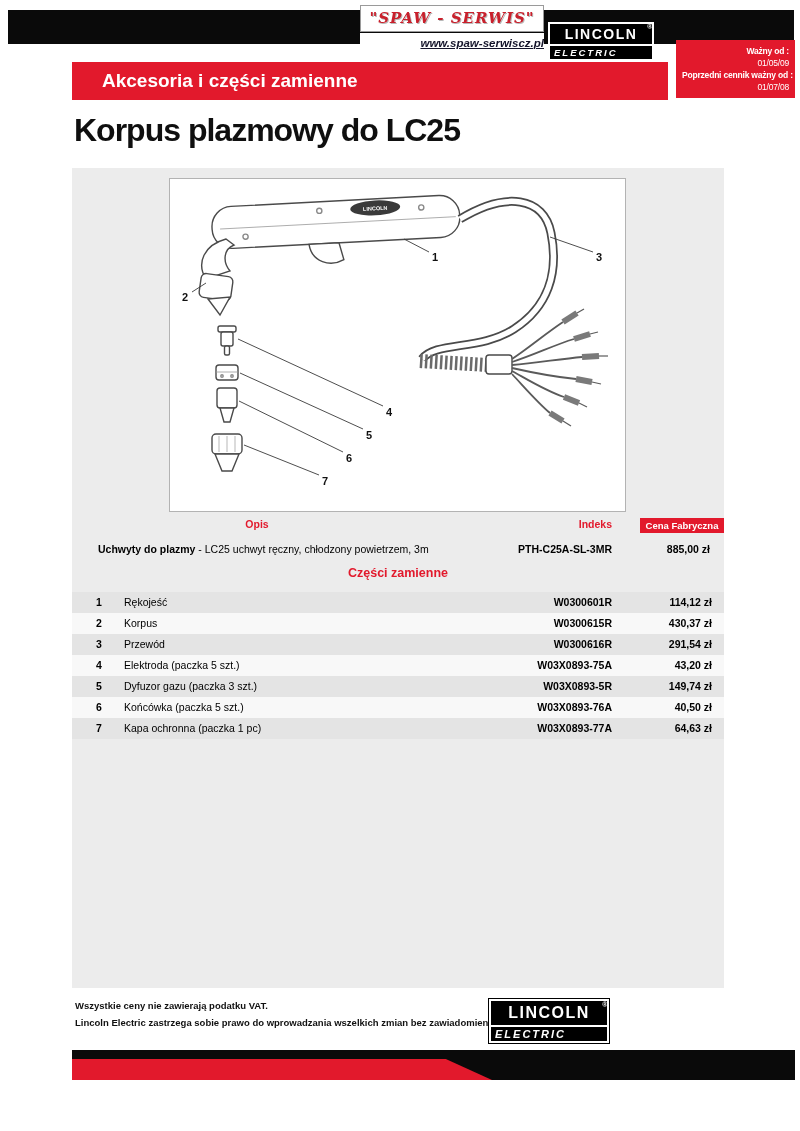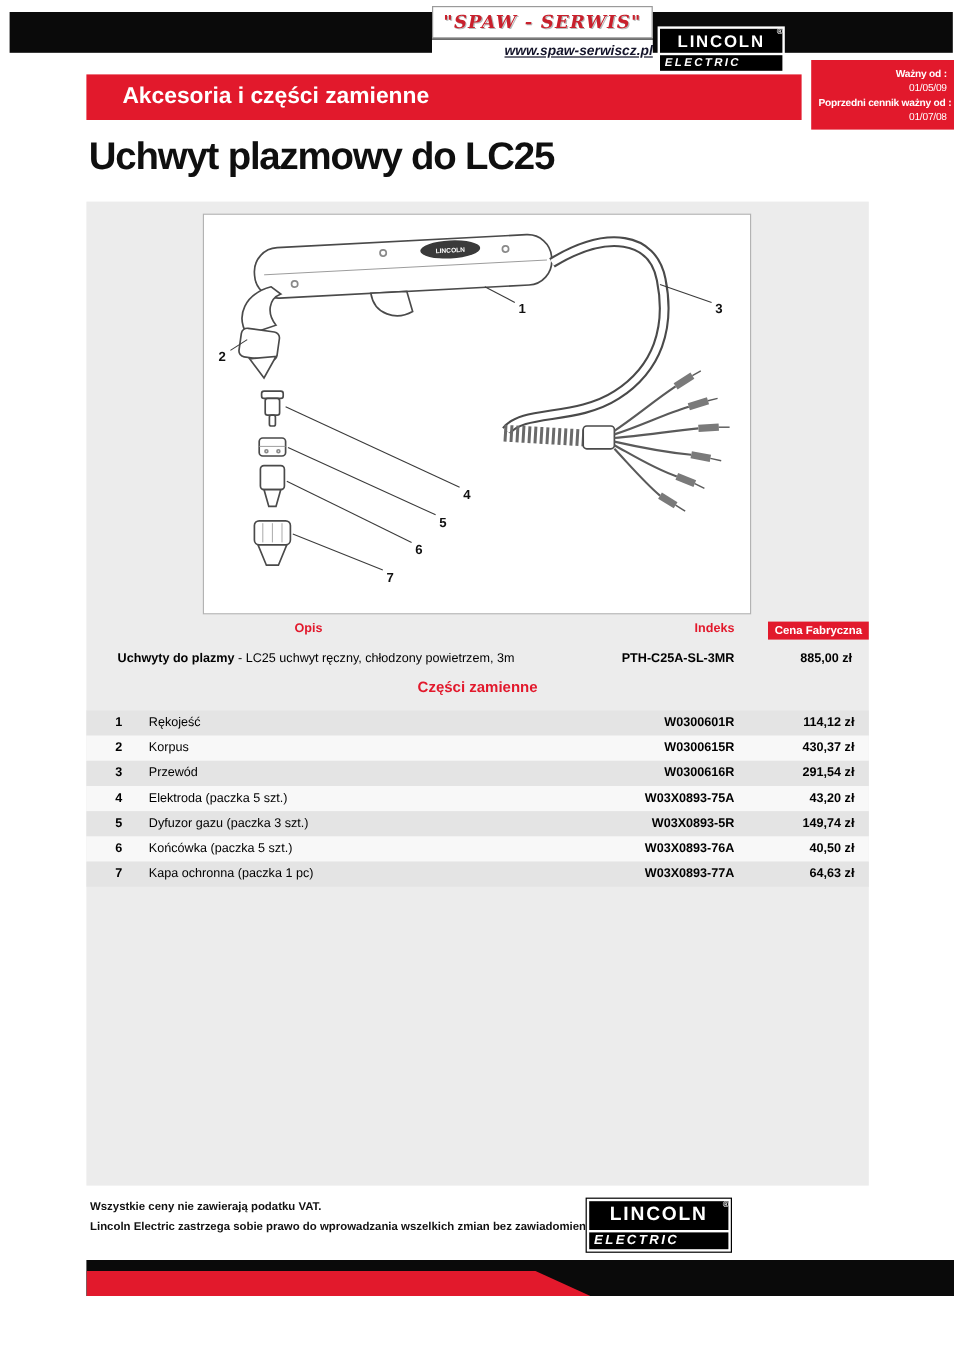--- a/index.html
+++ b/index.html
@@ -35,21 +35,21 @@
   .lincoln-header .ln-top { font-size:14px; padding:2px 4px; }
   .lincoln-header .ln-bottom { font-size:9.5px; padding:1px 4px; }
   .ln-reg { position:absolute; font-size:7px; }
   .lincoln-header .ln-reg { right:-2px; top:-1px; color:#ffffff; }
   .red-banner {
     position:absolute; left:72px; top:62px; width:596px; height:38px;
     background:#e2192c; color:#ffffff; font-size:19px; font-weight:bold;
     line-height:38px; padding-left:30px;
   }
   .validity-box {
-    position:absolute; left:676px; top:50px; width:119px; height:58px;
+    position:absolute; left:676px; top:40px; width:119px; height:58px;
     background:#e2192c; color:#ffffff; text-align:right; padding:5px 6px;
     font-size:8.5px; line-height:12px; white-space:nowrap; letter-spacing:-0.2px;
   }
   .validity-box .v-label { font-weight:bold; }
   
   .page-title {
     position:absolute; left:74px; top:112px; font-size:32px; font-weight:600;
     letter-spacing:-1px; color:#0f0f0f;
   }
   
@@ -119,21 +119,21 @@
 
   <div class="red-banner">Akcesoria i części zamienne</div>
 
   <div class="validity-box">
     <div class="v-label">Ważny od :</div>
     <div>01/05/09</div>
     <div class="v-label">Poprzedni cennik ważny od :</div>
     <div>01/07/08</div>
   </div>
 
-  <div class="page-title">Uchwyt plazmowy do LC25</div>
+  <div class="page-title">Korpus plazmowy do LC25</div>
 
   <div class="content-panel">
 
     <div class="diagram-box">
       <svg viewBox="0 0 455 332" width="455" height="332">
         <g stroke="#4a4a4a" fill="#ffffff" stroke-width="1.4">
           <g transform="rotate(-3 165 45)">
             <rect x="42" y="22" width="248" height="42" rx="20"></rect>
             <line x1="50" y1="44" x2="286" y2="44" stroke="#9a9a9a" stroke-width="0.8"></line>
             <circle cx="75" cy="53" r="2.6" fill="none" stroke="#8a8a8a"></circle>

